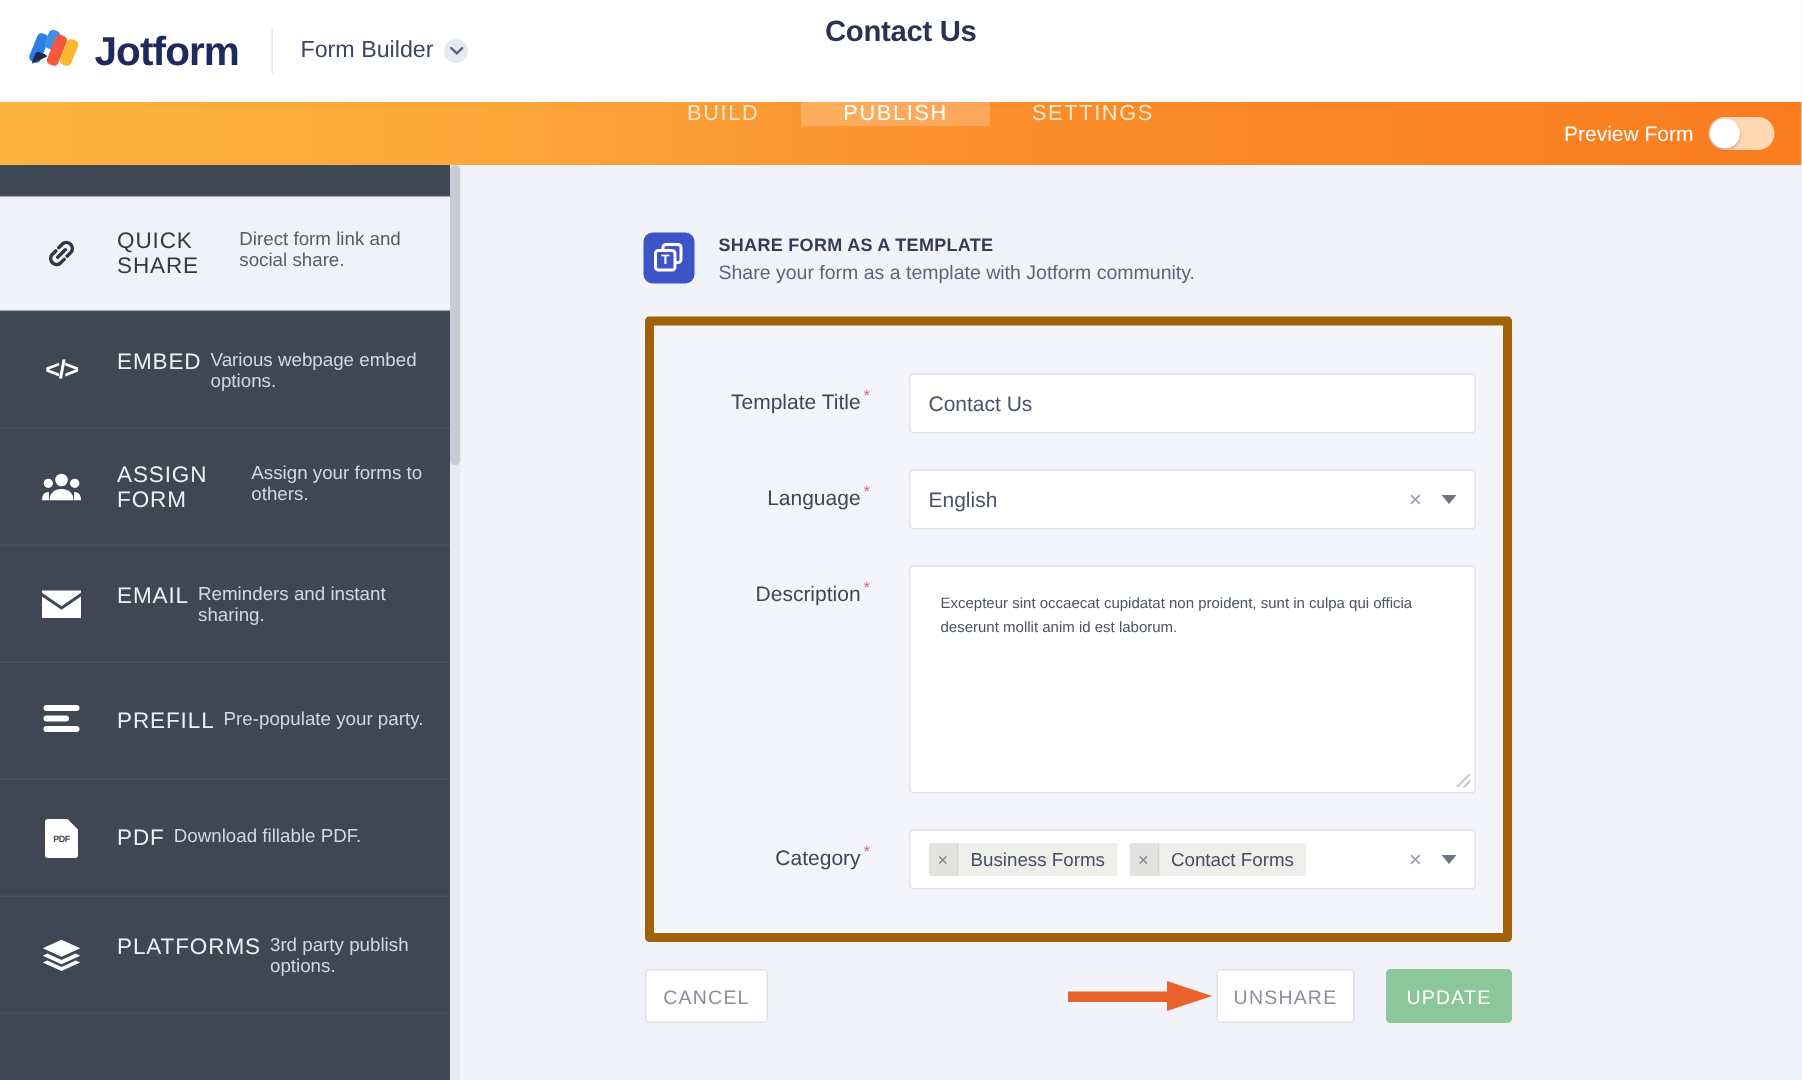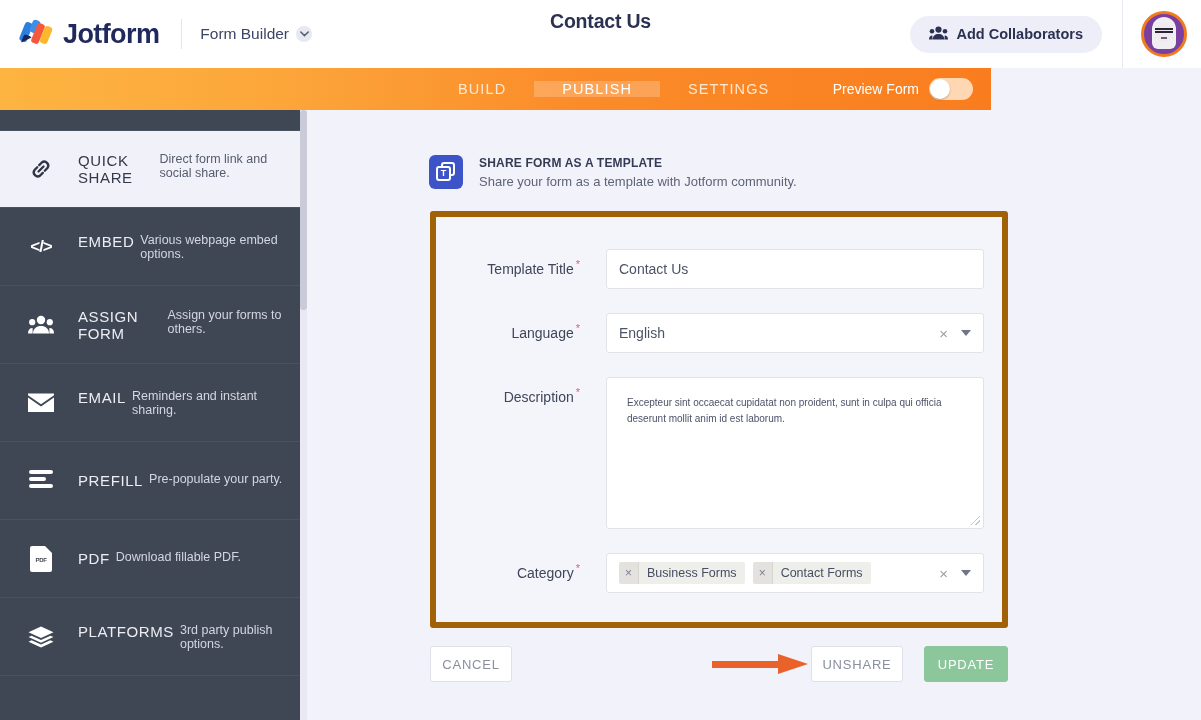--- a/index.html
+++ b/index.html
@@ -82,23 +82,23 @@
   .av-glass {
     position: absolute; left: 11px; top: 14px; width: 18px; height: 5px;
     border-top: 2px solid #2b2438; border-bottom: 2px solid #2b2438;
   }
   .av-mouth {
     position: absolute; left: 17px; top: 23px; width: 6px; height: 2px; background: #6b5f74;
   }
 
   
   .navbar {
-    position: absolute; top: 68px; left: 0; width: 991px; height: 42px;
+    position: absolute; top: 68px; left: 0; width: 1201px; height: 42px;
     background: linear-gradient(to right, #fdb441 0%, #fca63a 28%, #fb8c2a 58%, #f97d1f 100%);
-    display: flex; align-items: center;
+    display: flex; align-items: flex-start;
   }
   .nav-tabs { display: flex; align-items: stretch; margin-left: 430px; }
   .nav-tab {
     display: flex; align-items: center; padding: 0 28px;
     color: #ffffff; font-size: 14.5px; letter-spacing: 1.1px; cursor: pointer;
   }
   .nav-tab.dim { color: #ffe7cd; }
   .nav-tab.active { background: rgba(255,255,255,0.22); color: #ffffff; }
   .preview-wrap {
     position: absolute; right: 18px; top: 0; height: 42px;
@@ -298,42 +298,20 @@
               <path d="M0.8 1 L4.5 4.6 L8.2 1" stroke="#5b6177" stroke-width="1.6" fill="none" stroke-linecap="round"></path>
             </svg>
         </span>
       </div>
     </div>
 
     <div class="title-block">
       <div class="form-title">Contact Us</div>
     </div>
 
-    <div class="topbar-right">
-      <button class="collab-btn">
-        <span>
-          <svg width="19" height="14" viewBox="0 0 19 14">
-            <circle cx="9.5" cy="3.6" r="3.1" fill="#2b3152"></circle>
-            <path d="M3.6 13.5 C3.6 9.9 6.2 7.9 9.5 7.9 C12.8 7.9 15.4 9.9 15.4 13.5 Z" fill="#2b3152"></path>
-            <circle cx="3" cy="5.3" r="2.3" fill="#2b3152"></circle>
-            <circle cx="16" cy="5.3" r="2.3" fill="#2b3152"></circle>
-            <path d="M0 13.5 C0 10.8 1.2 9.4 3.4 9.4 L3.4 13.5 Z" fill="#2b3152"></path>
-            <path d="M19 13.5 C19 10.8 17.8 9.4 15.6 9.4 L15.6 13.5 Z" fill="#2b3152"></path>
-          </svg>
-        </span>
-        <span>Add Collaborators</span>
-      </button>
-      <div class="topbar-sep"></div>
-      <div class="avatar">
-        <div class="av-hair"></div>
-        <div class="av-face"></div>
-        <div class="av-glass"></div>
-        <div class="av-mouth"></div>
-      </div>
-    </div>
   </div>
 
   <div class="navbar">
     <div class="nav-tabs">
       <div class="nav-tab dim">BUILD</div>
       <div class="nav-tab active">PUBLISH</div>
       <div class="nav-tab dim">SETTINGS</div>
     </div>
     <div class="preview-wrap">
       <span class="preview-label">Preview Form</span>

